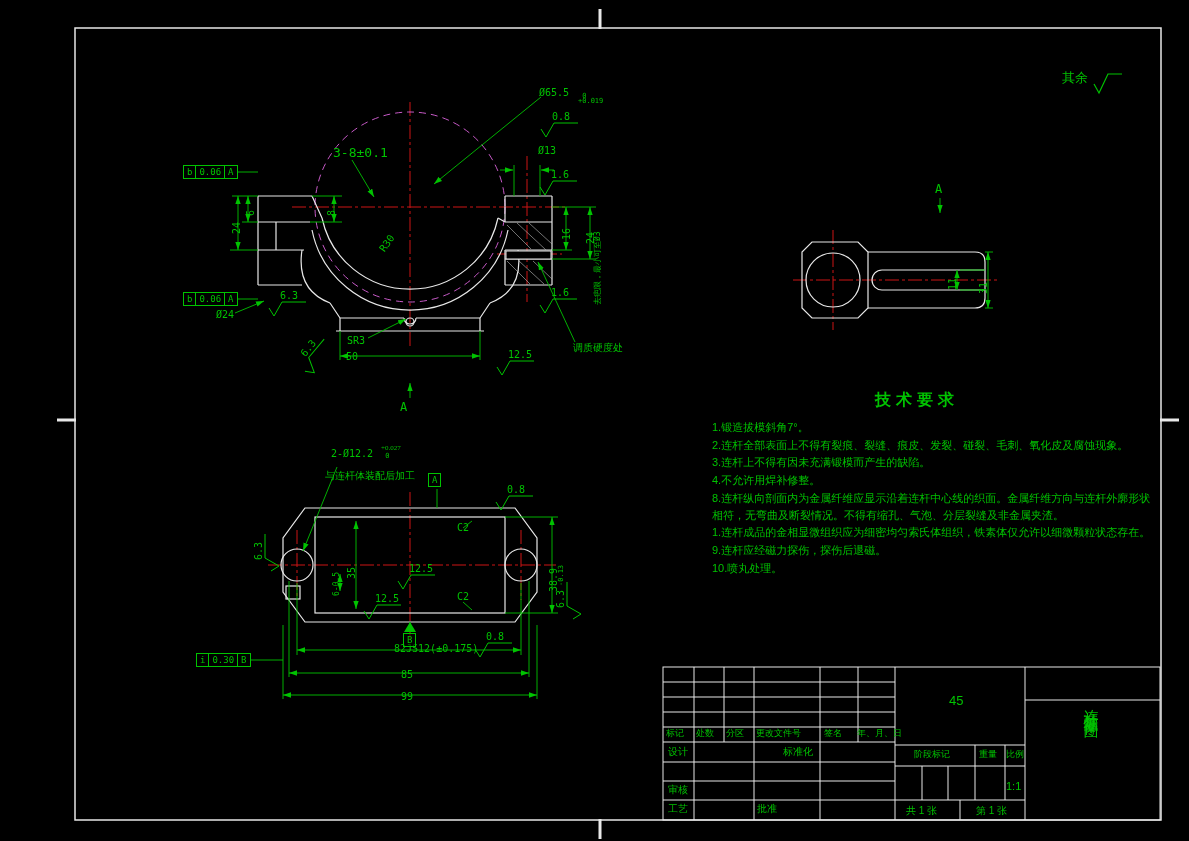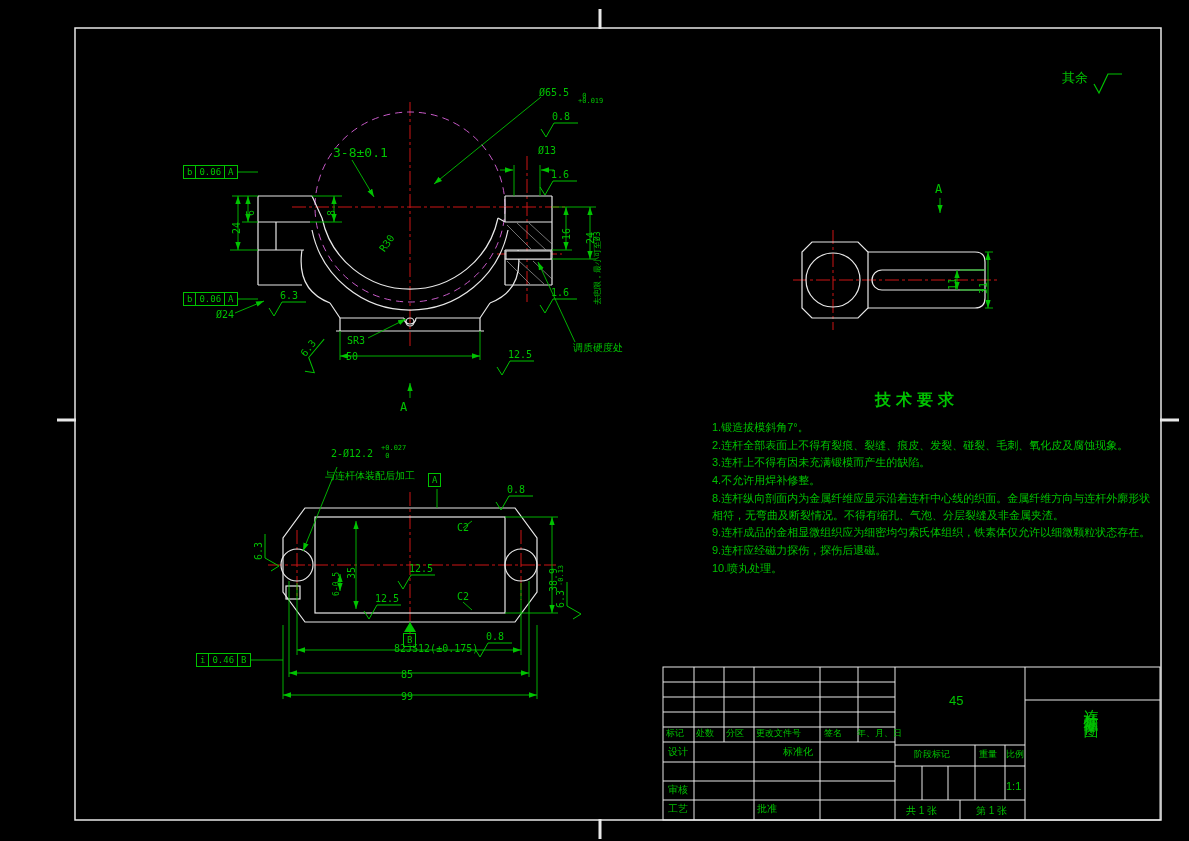--- a/index.html
+++ b/index.html
@@ -221,21 +221,21 @@
     <span class="lbl" style="left: 346px; top: 352px;">50</span>
     <span class="lbl" style="left: 508px; top: 350px;">12.5</span>
     <span class="lbl" style="left: 573px; top: 343px;">调质硬度处</span>
     <span class="lbl" style="left: 594px; top: 305px; font-size: 8px; transform: rotate(-90deg);">去疤限，最小可至Ø3</span>
     <span class="lbl" style="left: 551px; top: 288px;">1.6</span>
     <span class="lbl" style="left: 299px; top: 352px; transform: rotate(-50deg);">6.3</span>
     <span class="lbl" style="left: 378px; top: 248px; transform: rotate(-55deg);">R30</span>
     <span class="lbl" style="left: 400px; top: 401px; font-size: 12px;">A</span>
     <span class="lbl" style="left: 935px; top: 183px; font-size: 12px;">A</span>
     <span class="lbl" style="left: 331px; top: 449px;">2-Ø12.2</span>
-    <span class="lbl" style="left: 381px; top: 445px; font-size: 7px;">+0.027</span>
+    <span class="lbl" style="left: 381px; top: 445px; font-size: 7px; font-family: Liberation Serif, serif;">+0.027</span>
     <span class="lbl" style="left: 381px; top: 453px; font-size: 7px;"> 0</span>
     <span class="lbl" style="left: 325px; top: 471px;">与连杆体装配后加工</span>
     <span class="lbl" style="left: 507px; top: 485px;">0.8</span>
     <span class="lbl" style="left: 457px; top: 523px;">C2</span>
     <span class="lbl" style="left: 457px; top: 592px;">C2</span>
     <span class="lbl" style="left: 347px; top: 579px; transform: rotate(-90deg);">35</span>
     <span class="lbl" style="left: 333px; top: 596px; font-size: 8px; transform: rotate(-90deg);">6-0.5</span>
     <span class="lbl" style="left: 409px; top: 564px;">12.5</span>
     <span class="lbl" style="left: 375px; top: 594px;">12.5</span>
     <span class="lbl" style="left: 394px; top: 644px;">82JS12(±0.175)</span>
@@ -253,41 +253,41 @@
       <span>0.06</span>
       <span>A</span>
     </span>
     <span class="datum" style="left: 183px; top: 292px;">
       <span>b</span>
       <span>0.06</span>
       <span>A</span>
     </span>
     <span class="datum" style="left: 196px; top: 653px;">
       <span>i</span>
-      <span>0.46</span>
+      <span>0.30</span>
       <span>B</span>
     </span>
     <span class="datum" style="left: 428px; top: 473px;">
       <span>A</span>
     </span>
     <span class="datum" style="left: 403px; top: 633px;">
       <span>B</span>
     </span>
   </div>
 
 <span id="corner-note" class="lbl">其余</span>
 
 <div id="tech-title">技术要求</div>
 <div id="tech-block">
     <div class="tech-item">1.锻造拔模斜角7°。</div>
     <div class="tech-item">2.连杆全部表面上不得有裂痕、裂缝、痕皮、发裂、碰裂、毛刺、氧化皮及腐蚀现象。</div>
     <div class="tech-item">3.连杆上不得有因未充满锻模而产生的缺陷。</div>
     <div class="tech-item">4.不允许用焊补修整。</div>
     <div class="tech-item">8.连杆纵向剖面内为金属纤维应显示沿着连杆中心线的织面。金属纤维方向与连杆外廓形状相符，无弯曲及断裂情况。不得有缩孔、气泡、分层裂缝及非金属夹渣。</div>
-    <div class="tech-item">9.连杆成品的金相显微组织应为细密均匀索氏体组织，铁素体仅允许以细微颗粒状态存在。</div>
+    <div class="tech-item">1.连杆成品的金相显微组织应为细密均匀索氏体组织，铁素体仅允许以细微颗粒状态存在。</div>
     <div class="tech-item">9.连杆应经磁力探伤，探伤后退磁。</div>
     <div class="tech-item">10.喷丸处理。</div>
   </div>
 
 <span id="tb-mark" class="tbl">标记</span>
 <span id="tb-count" class="tbl">处数</span>
 <span id="tb-zone" class="tbl">分区</span>
 <span id="tb-changedoc" class="tbl">更改文件号</span>
 <span id="tb-sign" class="tbl">签名</span>
 <span id="tb-date" class="tbl">年、月、日</span>

